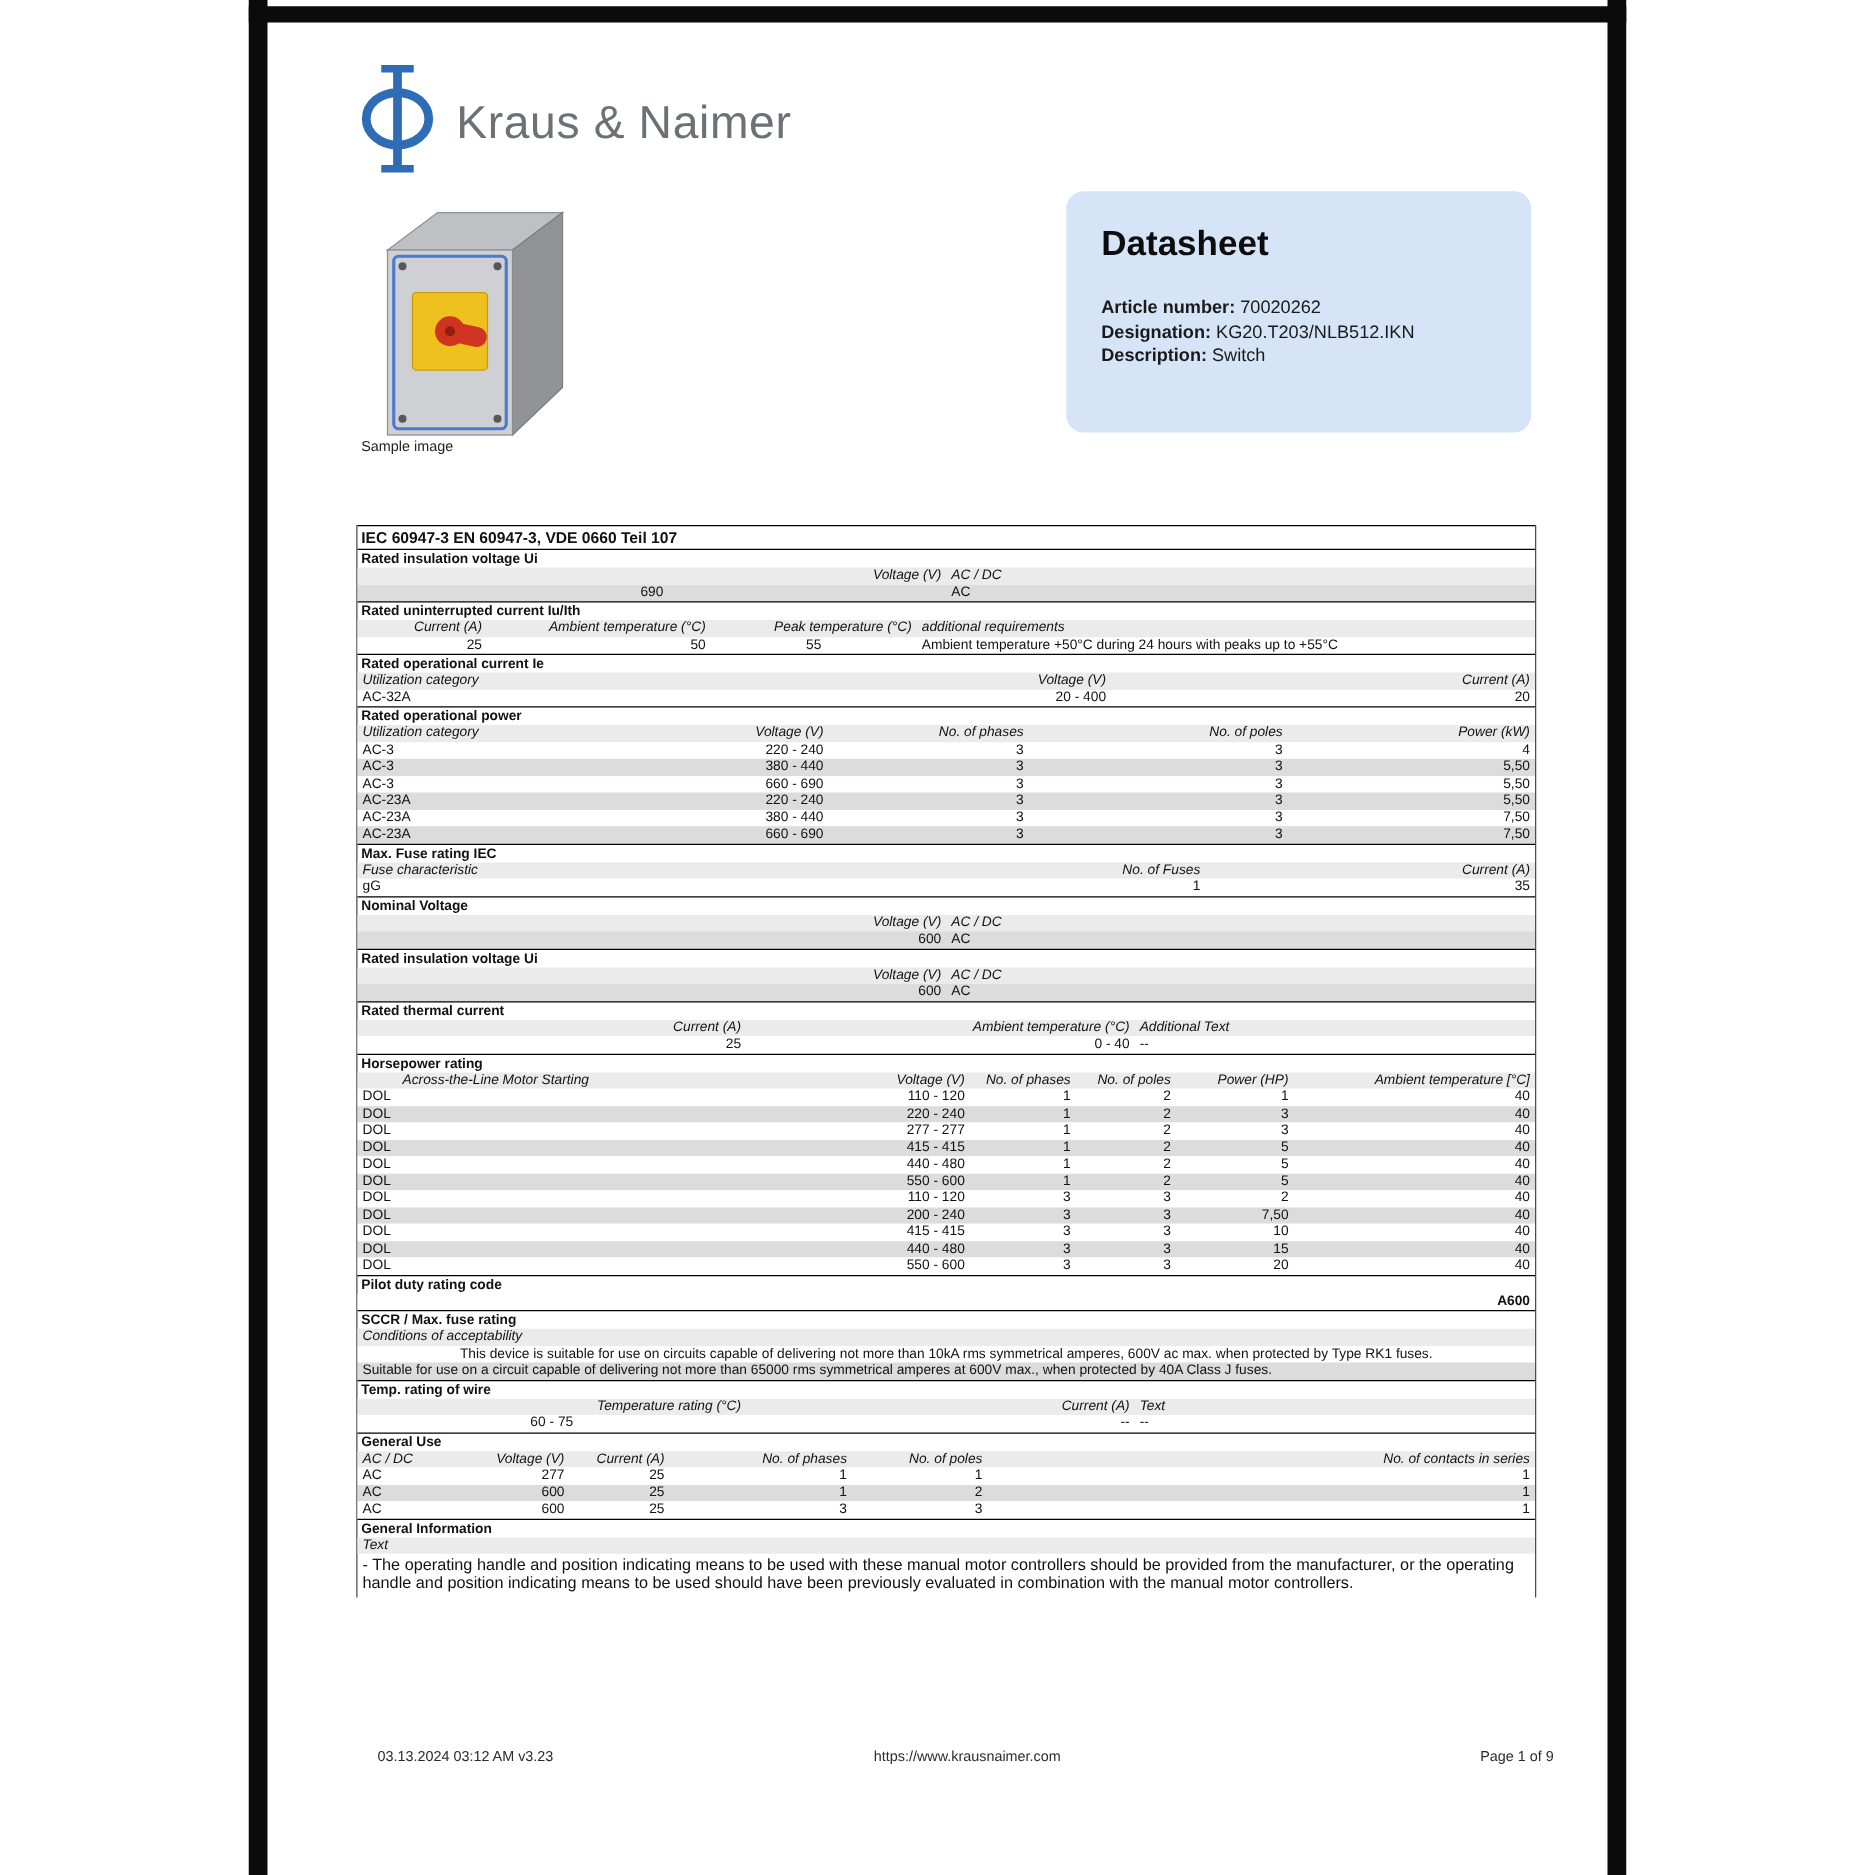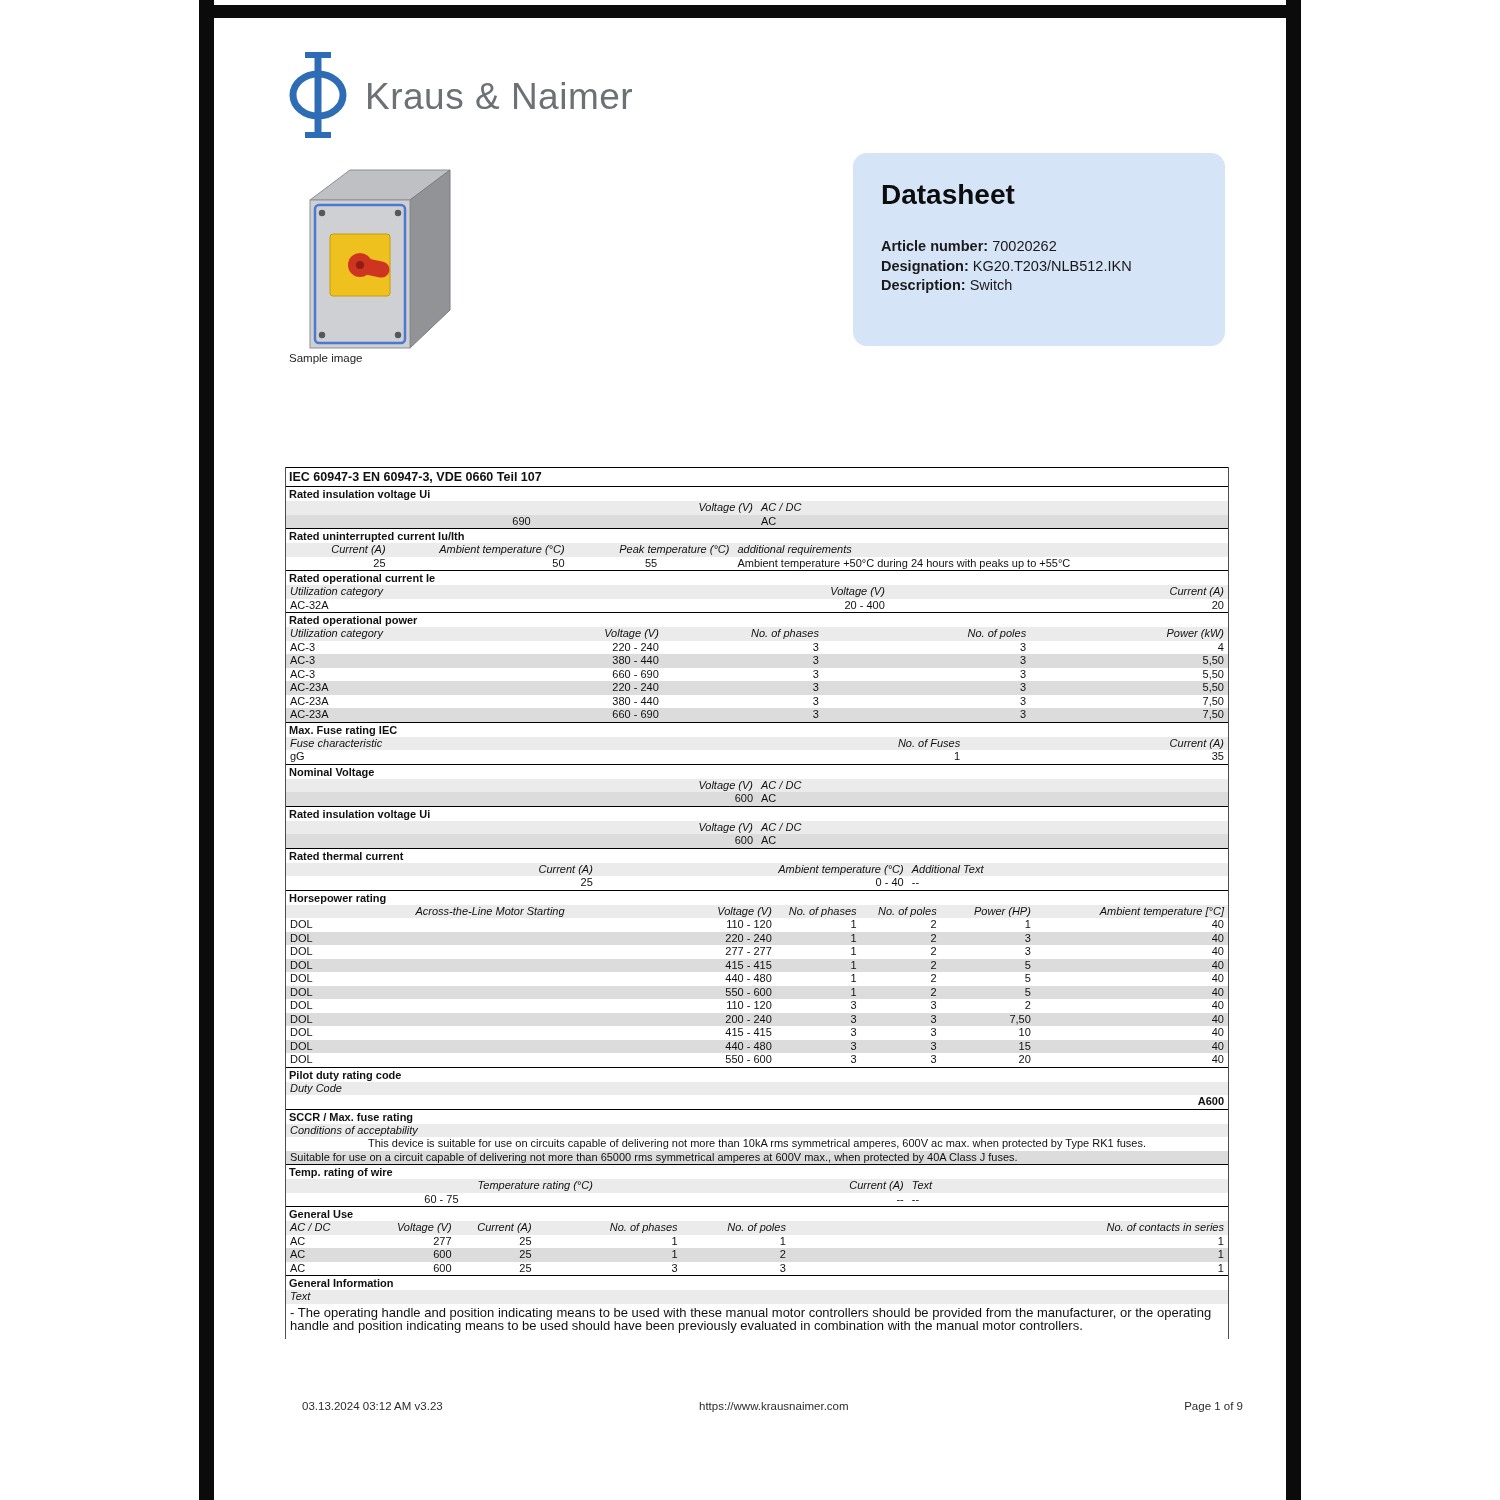--- a/index.html
+++ b/index.html
@@ -14,21 +14,21 @@
   .brand-name{font-size:37px;color:#6d7175;letter-spacing:.5px;}
   
   .caption{left:289px;top:352px;font-size:11.5px;color:#222;}
   
   .card{left:853px;top:153px;width:372px;height:193px;background:#d6e4f7;border-radius:14px;box-sizing:border-box;padding:26px 28px;}
   .card h1{margin:0 0 26px 0;font-size:28px;font-weight:bold;color:#0d0d0d;}
   .card .fld{font-size:14.5px;line-height:19.5px;color:#1a1a1a;}
   .card .fld b{font-weight:bold;}
   
   .spec{left:285px;top:420px;width:944px;box-sizing:border-box;
-    border-left:1px solid #4d4d4d;border-right:1px solid #4d4d4d;font-size:11px;margin-top:47px;}
+    border-left:1px solid #4d4d4d;border-right:1px solid #4d4d4d;font-size:11px;}
   .t-standard{font-weight:bold;font-size:12.5px;height:18px;line-height:18px;border-top:1px solid #000;padding:0 3px;white-space:nowrap;}
   .t-title{font-weight:bold;font-size:11px;height:14px;line-height:14px;border-top:1px solid #000;padding:0 3px;white-space:nowrap;}
   .t-cols{display:flex;background:#ebebeb;font-style:italic;height:13.5px;line-height:13.5px;}
   .t-row{display:flex;height:13.5px;line-height:13.5px;background:#fff;}
   .t-row.shaded{background:#dcdcdc;}
   .t-cell{box-sizing:border-box;padding:0 4px;white-space:nowrap;overflow:visible;}
   .t-para{font-size:13px;line-height:13.5px;padding:2px 4px 6px 4px;color:#111;}
   
   .footer{left:285px;top:1400px;width:958px;height:16px;font-size:11.5px;color:#2b2b2b;}
   .footer .f-left{position:absolute;left:17px;top:0;}
@@ -219,21 +219,21 @@
       <div class="t-cell" style="width: 33%; text-align: right;">Ambient temperature (°C)</div>
       <div class="t-cell" style="width: 34%; text-align: left;">Additional Text</div>
     </div>
     <div class="t-row">
       <div class="t-cell" style="width: 33%; text-align: right;">25</div>
       <div class="t-cell" style="width: 33%; text-align: right;">0 - 40</div>
       <div class="t-cell" style="width: 34%; text-align: left;">--</div>
     </div>
     <div class="t-title">Horsepower rating</div>
     <div class="t-cols">
-      <div class="t-cell" style="width: 30%; text-align: right; padding-left: 36px;">Across-the-Line Motor Starting</div>
+      <div class="t-cell" style="width: 30%; text-align: left; padding-left: 36px;">Across-the-Line Motor Starting</div>
       <div class="t-cell" style="width: 22%; text-align: right;">Voltage (V)</div>
       <div class="t-cell" style="width: 9%; text-align: right;">No. of phases</div>
       <div class="t-cell" style="width: 8.5%; text-align: right;">No. of poles</div>
       <div class="t-cell" style="width: 10%; text-align: right;">Power (HP)</div>
       <div class="t-cell" style="width: 20.5%; text-align: right;">Ambient temperature [°C]</div>
     </div>
     <div class="t-row">
       <div class="t-cell" style="width: 30%; text-align: left;">DOL</div>
       <div class="t-cell" style="width: 22%; text-align: right;">110 - 120</div>
       <div class="t-cell" style="width: 9%; text-align: right;">1</div>
@@ -315,23 +315,20 @@
     </div>
     <div class="t-row">
       <div class="t-cell" style="width: 30%; text-align: left;">DOL</div>
       <div class="t-cell" style="width: 22%; text-align: right;">550 - 600</div>
       <div class="t-cell" style="width: 9%; text-align: right;">3</div>
       <div class="t-cell" style="width: 8.5%; text-align: right;">3</div>
       <div class="t-cell" style="width: 10%; text-align: right;">20</div>
       <div class="t-cell" style="width: 20.5%; text-align: right;">40</div>
     </div>
     <div class="t-title">Pilot duty rating code</div>
-    <div class="t-cols">
-      <div class="t-cell" style="width: 100%; text-align: left;">Duty Code</div>
-    </div>
     <div class="t-row">
       <div class="t-cell" style="width: 100%; text-align: right; font-weight: bold;">A600</div>
     </div>
     <div class="t-title">SCCR / Max. fuse rating</div>
     <div class="t-cols">
       <div class="t-cell" style="width: 100%; text-align: left;">Conditions of acceptability</div>
     </div>
     <div class="t-row">
       <div class="t-cell" style="width: 100%; text-align: center;">This device is suitable for use on circuits capable of delivering not more than 10kA rms symmetrical amperes, 600V ac max. when protected by Type RK1 fuses.</div>
     </div>

